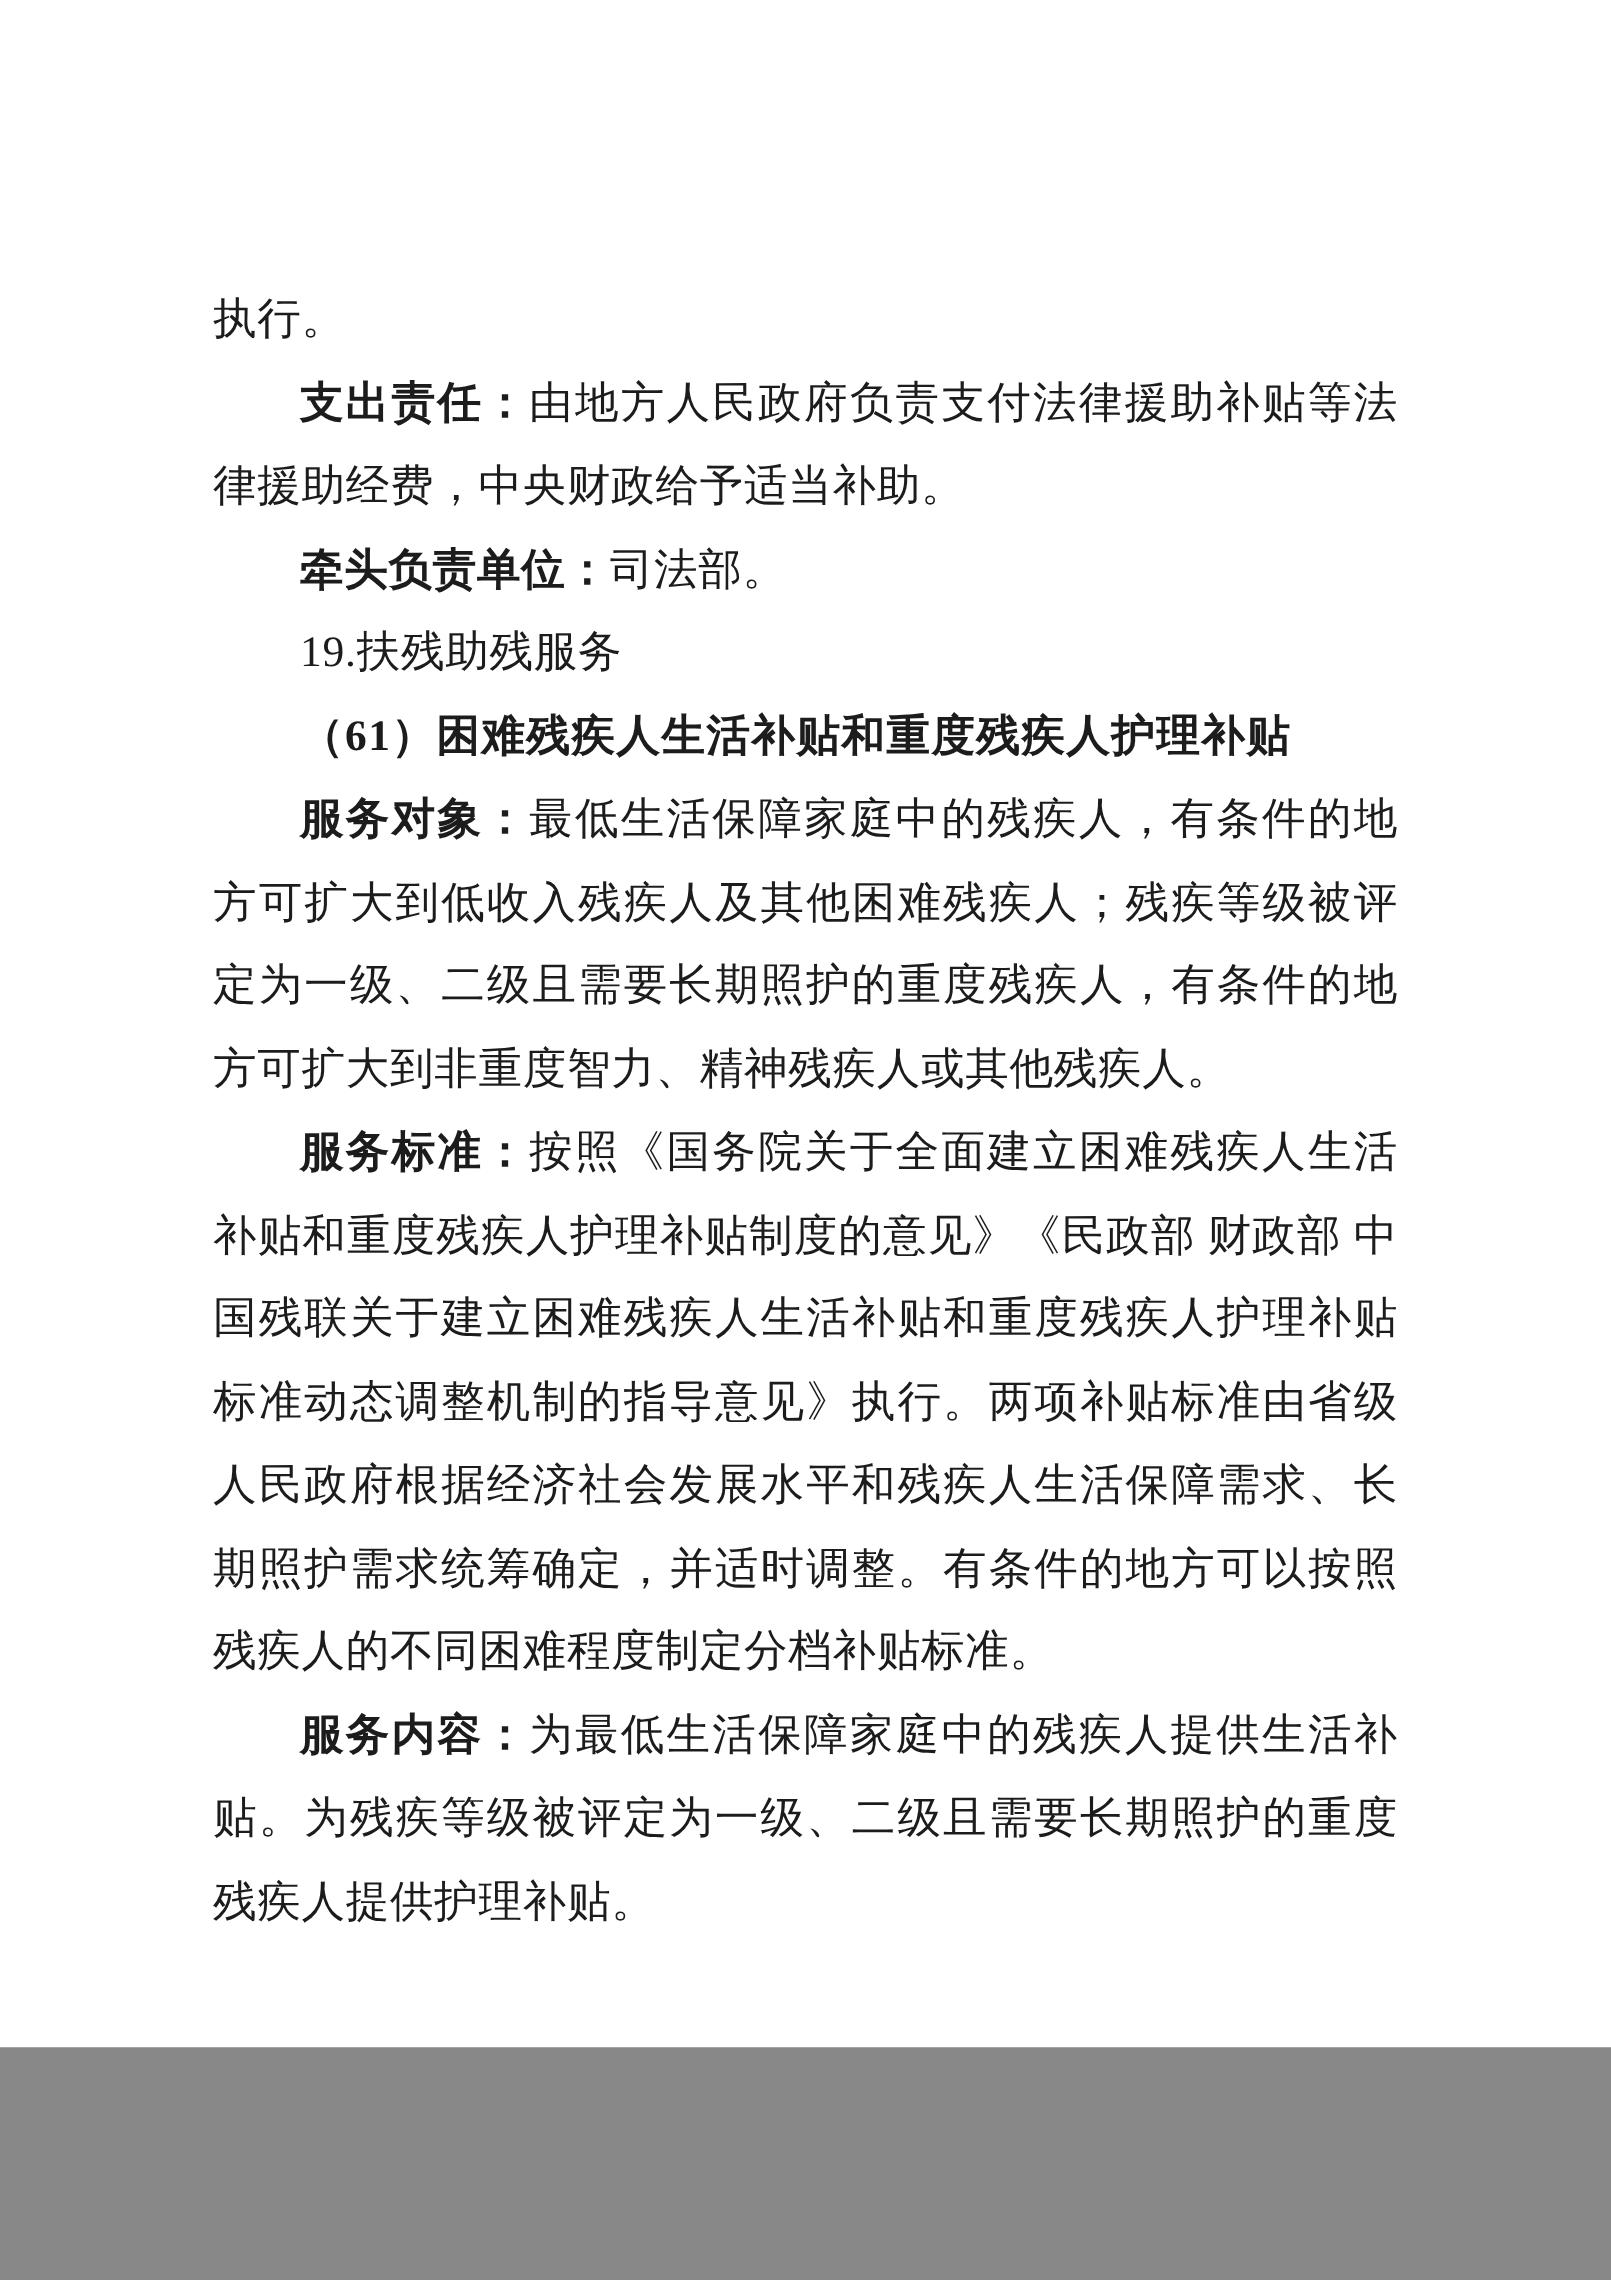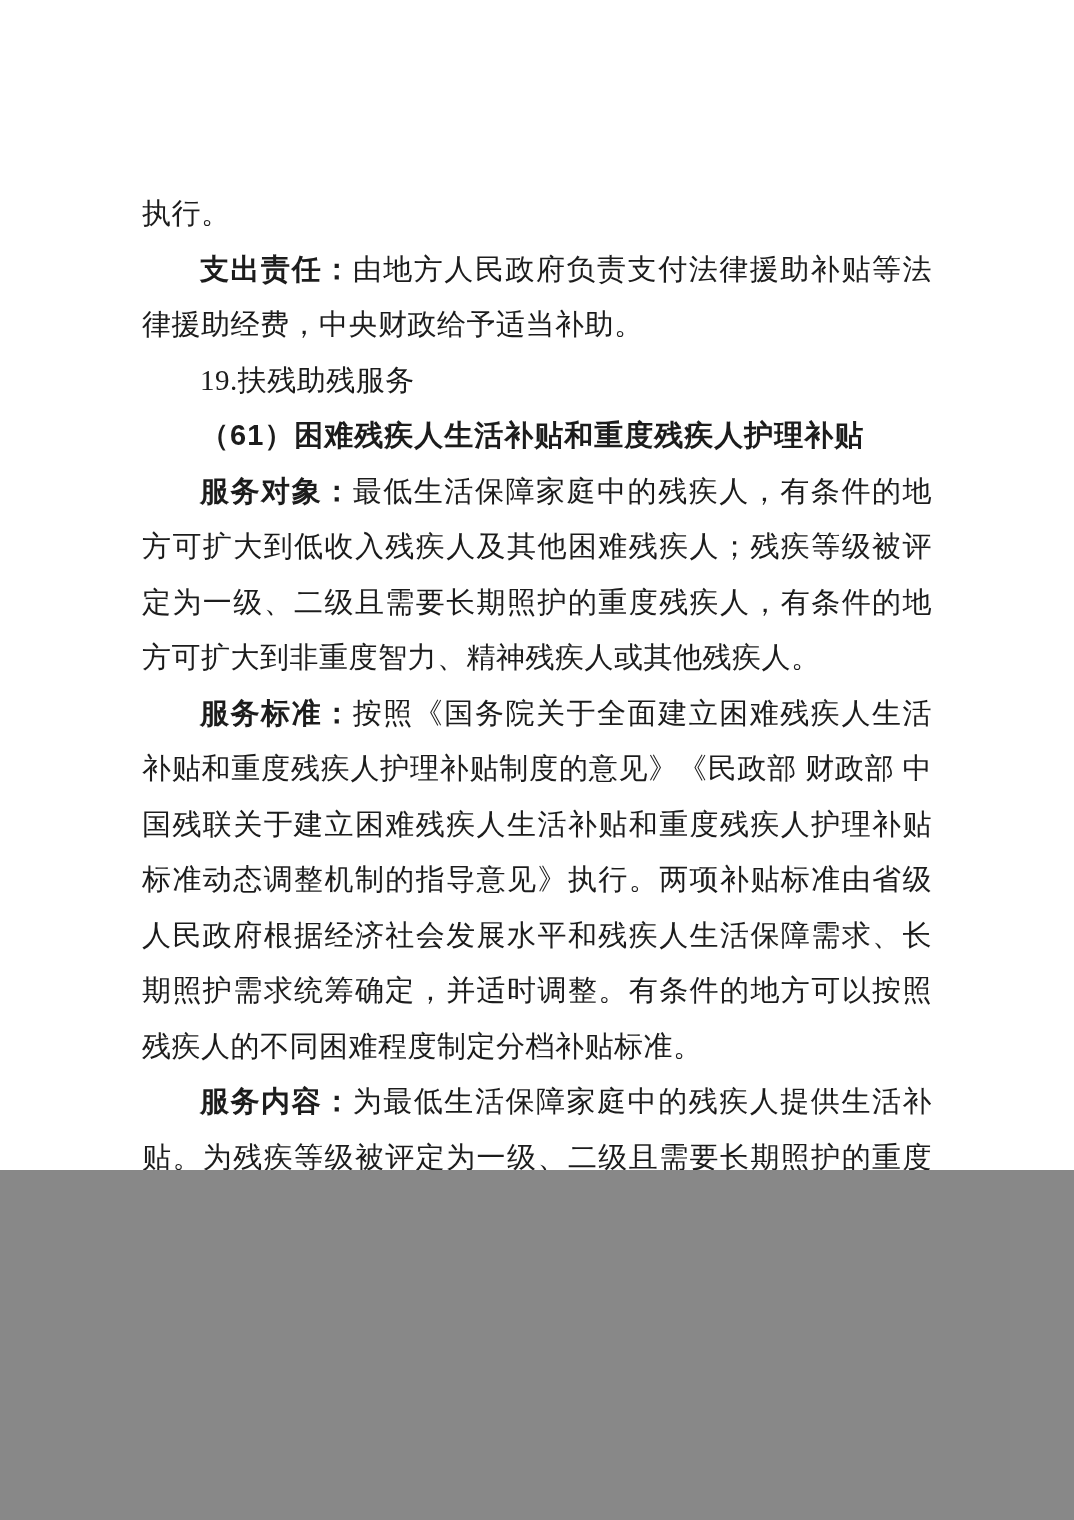--- a/index.html
+++ b/index.html
@@ -3,21 +3,21 @@
 <meta charset="utf-8">
 <style>
   html, body {
     margin: 0;
     padding: 0;
     background: #888;
   }
   .page {
     position: relative;
     width: 1074px;
-    height: 1170px;
+    height: 1365px;
     margin: 0 auto;
     background: #ffffff;
     overflow: hidden;
     font-family: "Liberation Serif", "DejaVu Serif", serif;
     color: #1c1c1c;
   }
   .content {
     position: absolute;
     left: 142px;
     top: 0;
@@ -32,41 +32,42 @@
     text-justify: inter-character;
     letter-spacing: 0.5px;
   }
   .para.indent {
     text-indent: 58px;
   }
   .para .label {
     font-weight: bold;
   }
   .para.heading {
-    font-family: Liberation Sans, sans-serif;
+    font-family: Liberation Serif, serif;
     font-weight: bold;
     letter-spacing: 1px;
   }
   .footer {
     position: absolute;
     left: 142px;
     top: 1381px;
     font-size: 19px;
     line-height: 40px;
     letter-spacing: 2px;
     color: #ef4444;
   }
 </style>
 </head>
 <body>
 
 <div class="page">
   <div class="content" id="doc-body">
       <p class="para"><span>执行。</span></p>
       <p class="para indent"><span class="label">支出责任：</span><span>由地方人民政府负责支付法律援助补贴等法律援助经费，中央财政给予适当补助。</span></p>
+      <p class="para indent"><span class="label">牵头负责单位：</span><span>司法部。</span></p>
       <p class="para indent numbered"><span>19.扶残助残服务</span></p>
       <p class="para indent heading"><span>（61）困难残疾人生活补贴和重度残疾人护理补贴</span></p>
       <p class="para indent"><span class="label">服务对象：</span><span>最低生活保障家庭中的残疾人，有条件的地方可扩大到低收入残疾人及其他困难残疾人；残疾等级被评定为一级、二级且需要长期照护的重度残疾人，有条件的地方可扩大到非重度智力、精神残疾人或其他残疾人。</span></p>
       <p class="para indent"><span class="label">服务标准：</span><span>按照《国务院关于全面建立困难残疾人生活补贴和重度残疾人护理补贴制度的意见》《民政部 财政部 中国残联关于建立困难残疾人生活补贴和重度残疾人护理补贴标准动态调整机制的指导意见》执行。两项补贴标准由省级人民政府根据经济社会发展水平和残疾人生活保障需求、长期照护需求统筹确定，并适时调整。有条件的地方可以按照残疾人的不同困难程度制定分档补贴标准。</span></p>
       <p class="para indent"><span class="label">服务内容：</span><span>为最低生活保障家庭中的残疾人提供生活补贴。为残疾等级被评定为一级、二级且需要长期照护的重度残疾人提供护理补贴。</span></p>
     </div>
   <div class="footer">
     <span>— 32 —</span>
   </div>
 </div>

